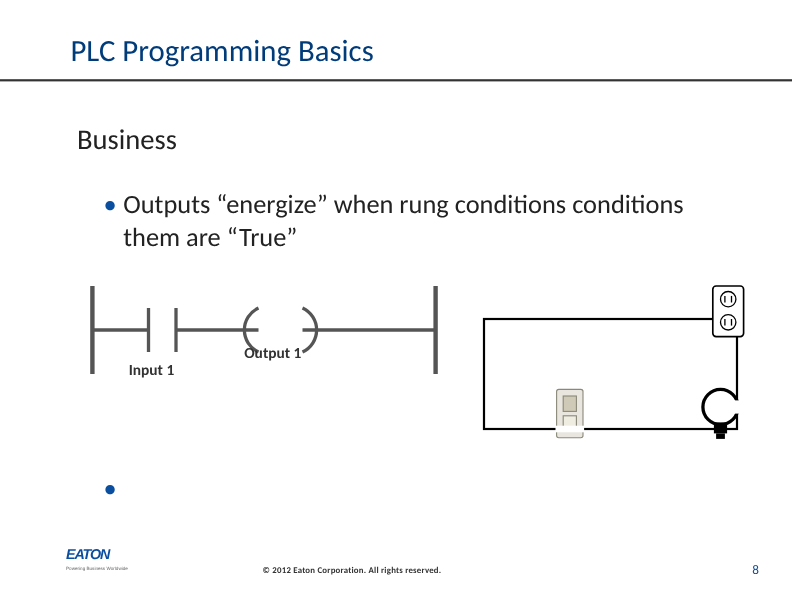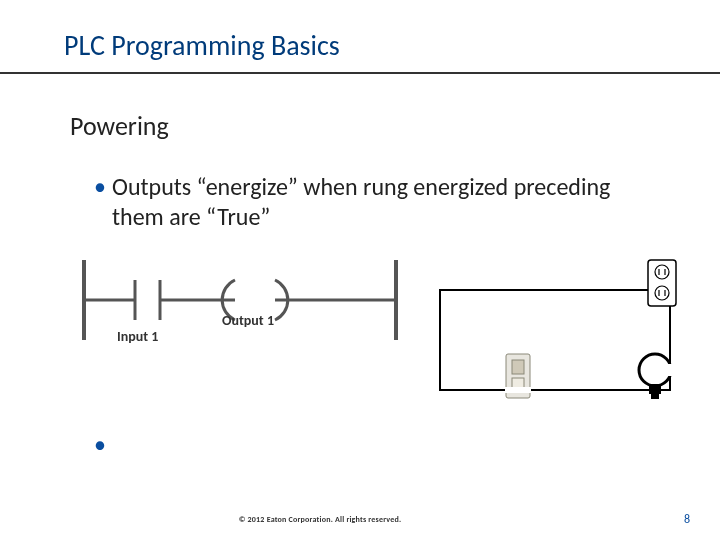--- a/index.html
+++ b/index.html
@@ -113,25 +113,25 @@
   }
 </style>
 </head>
 <body>
 
 <div class="slide">
 
   <div class="title">PLC Programming Basics</div>
   <div class="title-rule"></div>
 
-  <div class="subtitle">Powering</div>
+  <div class="subtitle">Business</div>
 
   <div class="bullet" id="b1">
     <span class="dot">•</span>
-    <span>Outputs “energize” when rung energized preceding them are “True”</span>
+    <span>Outputs “energize” when rung conditions conditions them are “True”</span>
   </div>
 
   <div class="ladder">
     <svg width="320" height="80" viewBox="0 0 320 80">
 
       <line x1="4" y1="0" x2="4" y2="80" stroke="#555" stroke-width="4"></line>
 
       <line x1="316" y1="0" x2="316" y2="80" stroke="#555" stroke-width="4"></line>
 
       <line x1="4" y1="40" x2="55" y2="40" stroke="#555" stroke-width="3"></line>
@@ -180,16 +180,22 @@
 
         <rect x="236" y="104" width="8" height="12" fill="#fff"></rect>
       </g>
     </svg>
   </div>
 
   <div class="bullet" id="b2">
     <span class="dot">•</span>
   </div>
 
+  <div class="logo">
+    <svg width="70" height="28" viewBox="0 0 70 28">
+      <text x="0" y="14" font-family="Arial" font-size="13" font-weight="900" font-style="italic" fill="#0a4ea0" letter-spacing="-1">EATON</text>
+      <text x="0" y="24" font-family="Arial" font-size="4.2" fill="#666">Powering Business Worldwide</text>
+    </svg>
+  </div>
   <div class="copyright">© 2012 Eaton Corporation. All rights reserved.</div>
   <div class="pagenum">8</div>
 
 </div>
 
 </body></html>

